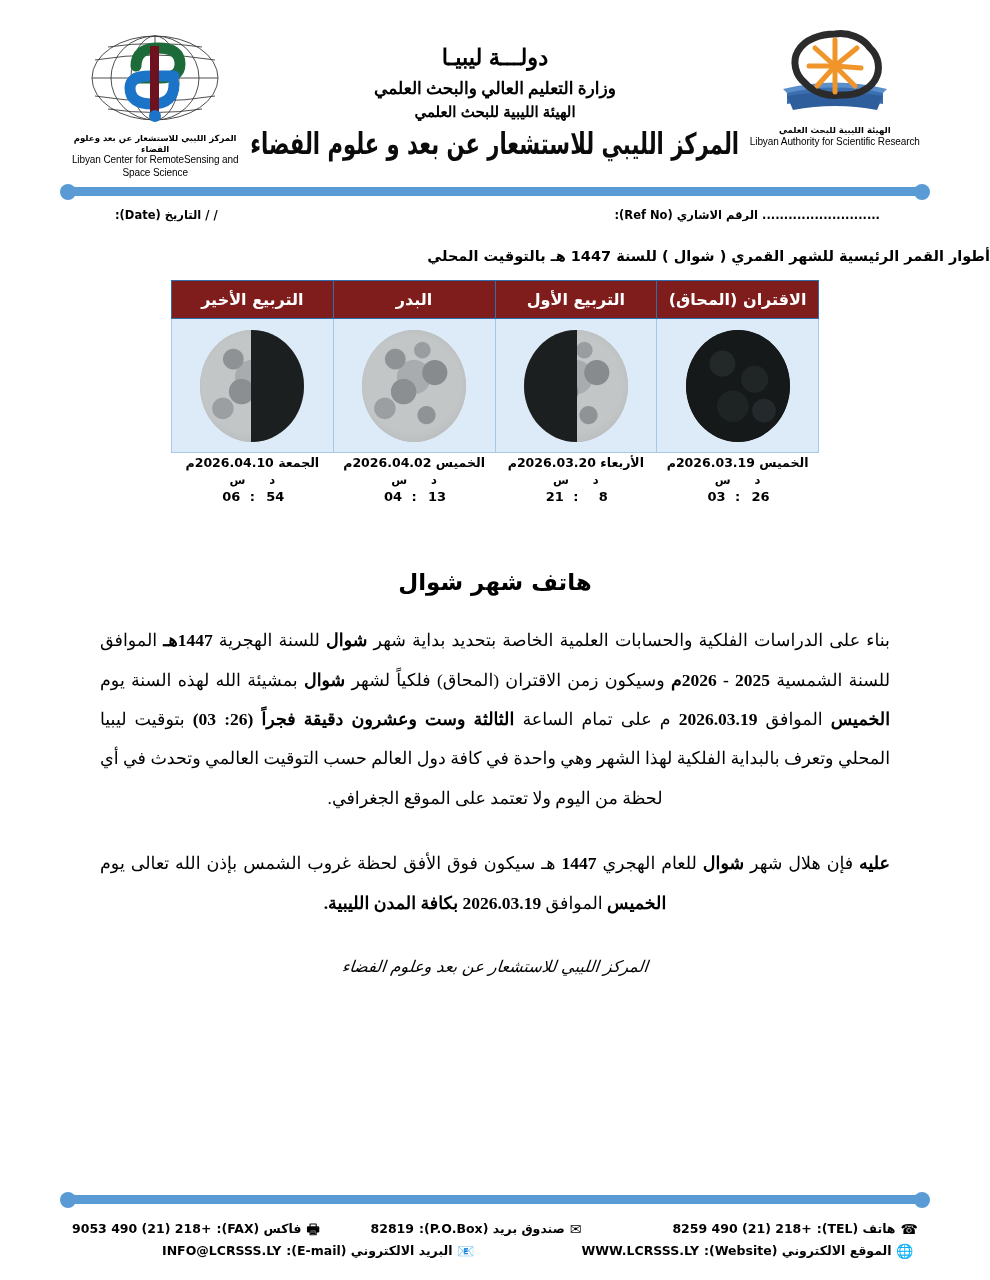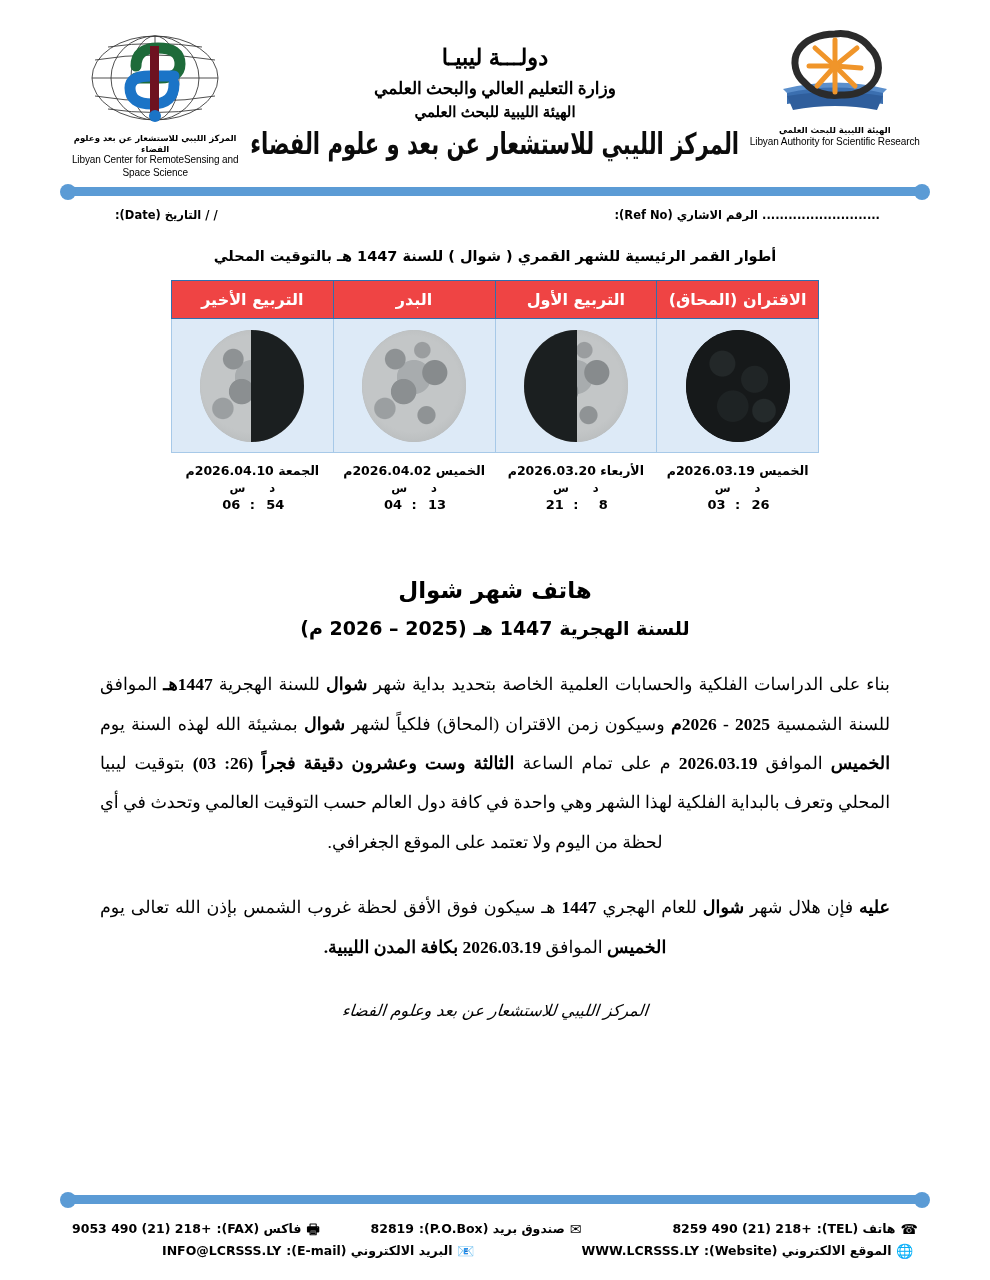--- a/index.html
+++ b/index.html
@@ -84,33 +84,33 @@
     display: flex; justify-content: space-between;
     padding: 12px 110px 0 115px;
     font-family: "DejaVu Sans", sans-serif;
     font-size: 11.5px; font-weight: bold;
   }
   .ref-row .dots { letter-spacing: 1px; }
   .date-slashes { display: inline-block; min-width: 86px; direction: ltr; text-align: left; }
 
   
   .phases-title {
-    text-align: center; margin-top: 26px;
+    text-align: right; margin-top: 26px;
     font-family: "DejaVu Sans", sans-serif;
     font-weight: bold; font-size: 14.5px;
   }
 
   .phase-table {
     margin: 16px auto 0 auto;
     width: 648px;
     border-collapse: collapse;
     direction: rtl;
   }
   .phase-table th {
-    background: #ef4444;
+    background: #7f1d1d;
     color: #ffffff;
     border: 1px solid #2f6fae;
     height: 38px;
     font-family: "DejaVu Sans", sans-serif;
     font-weight: bold;
     font-size: 16px;
     text-align: center;
     vertical-align: middle;
   }
   .phase-table td.img-cell {
@@ -148,21 +148,21 @@
     background:
       radial-gradient(circle at 35% 30%, #232829 0 12%, transparent 13%),
       radial-gradient(circle at 66% 44%, #202526 0 14%, transparent 15%),
       radial-gradient(circle at 45% 68%, #1e2324 0 16%, transparent 17%),
       radial-gradient(circle at 75% 72%, #242a2b 0 10%, transparent 11%),
       radial-gradient(circle at 50% 50%, #16191a 0 70%, #101314 100%);
   }
 
   .cap-cell {
     text-align: center;
-    padding-top: 10px;
+    padding-top: 2px;
     width: 162px;
   }
   .cap-date {
     font-family: "DejaVu Sans", sans-serif;
     font-size: 12.5px; font-weight: bold; direction: rtl;
     white-space: nowrap;
   }
   .hm-head, .hm-val {
     display: flex; justify-content: center; gap: 24px;
     font-family: "DejaVu Sans", sans-serif;
@@ -388,25 +388,20 @@
           <span>54</span>
           <span class="colon">:</span>
           <span>06</span>
         </div>
       </td>
     </tr>
   </tbody>
     </table>
 
   <div class="stmt-title">هاتف شهر شوال</div>
-  <div class="stmt-sub">
-    <span>للسنة الهجرية</span>
-    <span>1447 هـ</span>
-    <span>(2025 – 2026 م)</span>
-  </div>
 
   <div class="body-text p1">
     <span>بناء على الدراسات الفلكية والحسابات العلمية الخاصة بتحديد بداية شهر </span><span class="b">شوال</span><span> للسنة الهجرية </span><span class="b">1447هـ</span><span> الموافق للسنة الشمسية </span><span class="b">2025 - 2026م</span><span> وسيكون زمن الاقتران (المحاق) فلكياً لشهر </span><span class="b">شوال</span><span> بمشيئة الله لهذه السنة يوم </span><span class="b">الخميس</span><span> الموافق </span><span class="b">2026.03.19</span><span> م على تمام الساعة </span><span class="b">الثالثة وست وعشرون دقيقة فجراً (26: 03)</span><span> بتوقيت ليبيا المحلي وتعرف بالبداية الفلكية لهذا الشهر وهي واحدة في كافة دول العالم حسب التوقيت العالمي وتحدث في أي لحظة من اليوم ولا تعتمد على الموقع الجغرافي.</span>
   </div>
 
   <div class="body-text p2">
     <span class="red">عليه</span><span> فإن هلال شهر </span><span class="b">شوال</span><span> للعام الهجري </span><span class="b">1447</span><span> هـ سيكون فوق الأفق لحظة غروب الشمس بإذن الله تعالى يوم </span><span class="b">الخميس</span><span> الموافق </span><span class="b">2026.03.19</span><span> </span><span class="b">بكافة المدن الليبية.</span>
   </div>
 
 

